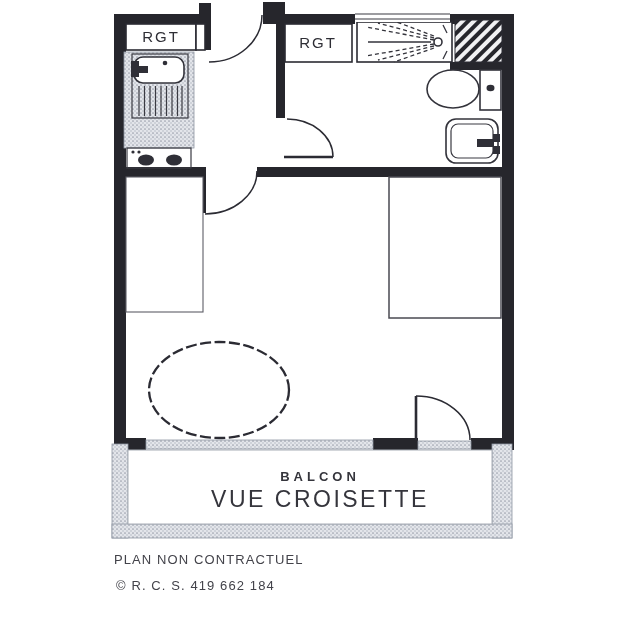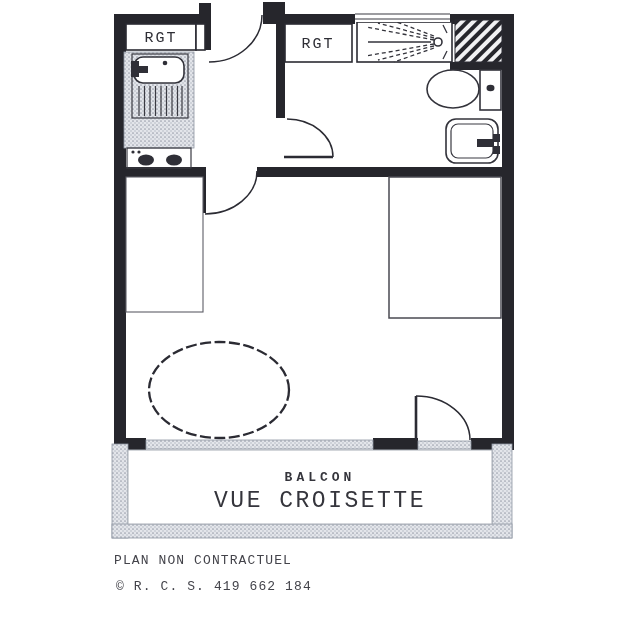--- a/index.html
+++ b/index.html
@@ -1,21 +1,21 @@
 <!DOCTYPE html>
 <html style="--wall: #26262c; --line: #3a3a42; --label: #35353c; --footer: #43434a; --bg: #ffffff; --stipple_bg: #e3e5ea; --stipple_dot: #9aa0ac;"><head>
 <meta charset="utf-8">
 <style>
   :root{
     --wall:#26262c; --line:#3a3a42; --label:#35353c; --footer:#43434a; --bg:#ffffff;
   }
   html,body{margin:0;padding:0;background:var(--bg);}
   .canvas{
     position:relative;width:592px;height:640px;background:var(--bg);
-    font-family:Liberation Mono, monospace;overflow:hidden;
+    font-family:Liberation Sans, sans-serif;overflow:hidden;
   }
   svg{position:absolute;left:0;top:0;}
   .wall{fill:var(--wall);stroke:none;}
   .thin{fill:none;stroke:var(--line);stroke-width:1.2;}
   .box{fill:#ffffff;stroke:#2b2b33;stroke-width:1.6;}
   .fix{fill:#ffffff;stroke:#33333b;stroke-width:1.6;}
   .fill-dark{fill:#2f2f37;stroke:none;}
   .arc{fill:none;stroke:#2b2b33;stroke-width:1.5;}
   .leaf{fill:none;stroke:#2b2b33;stroke-width:2.6;}
   .ray{fill:none;stroke:#33333b;stroke-width:1.3;}

